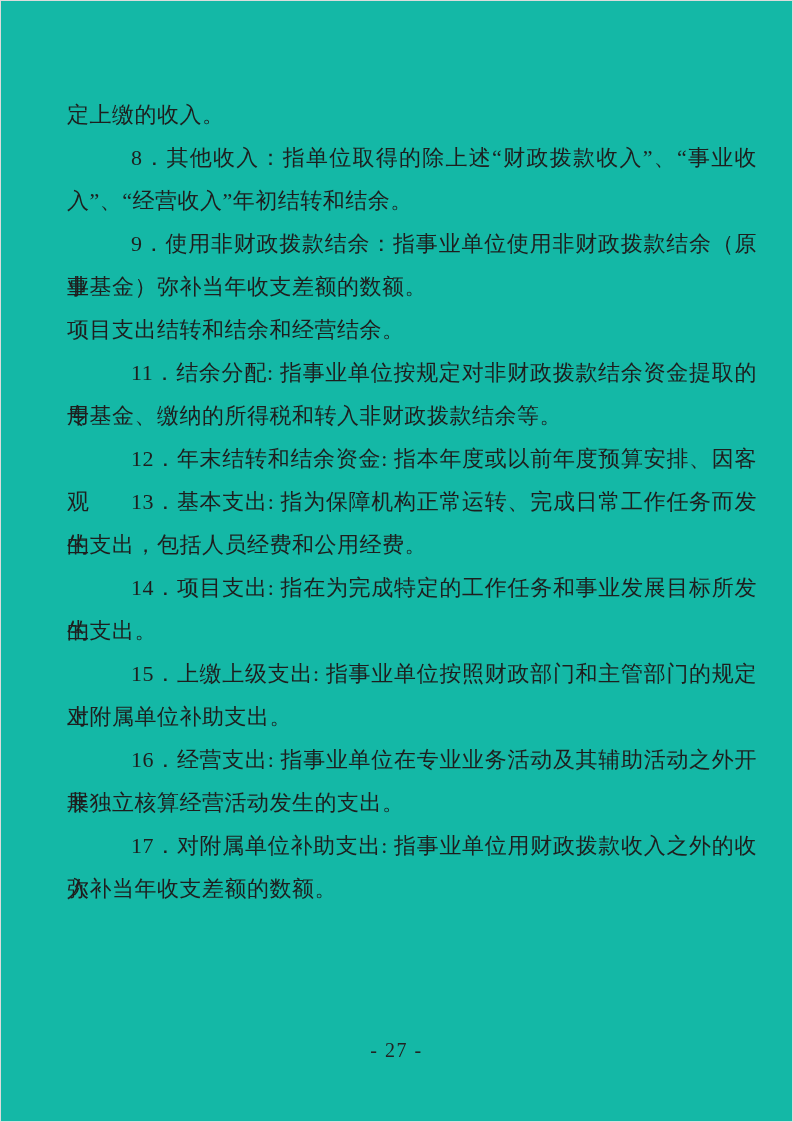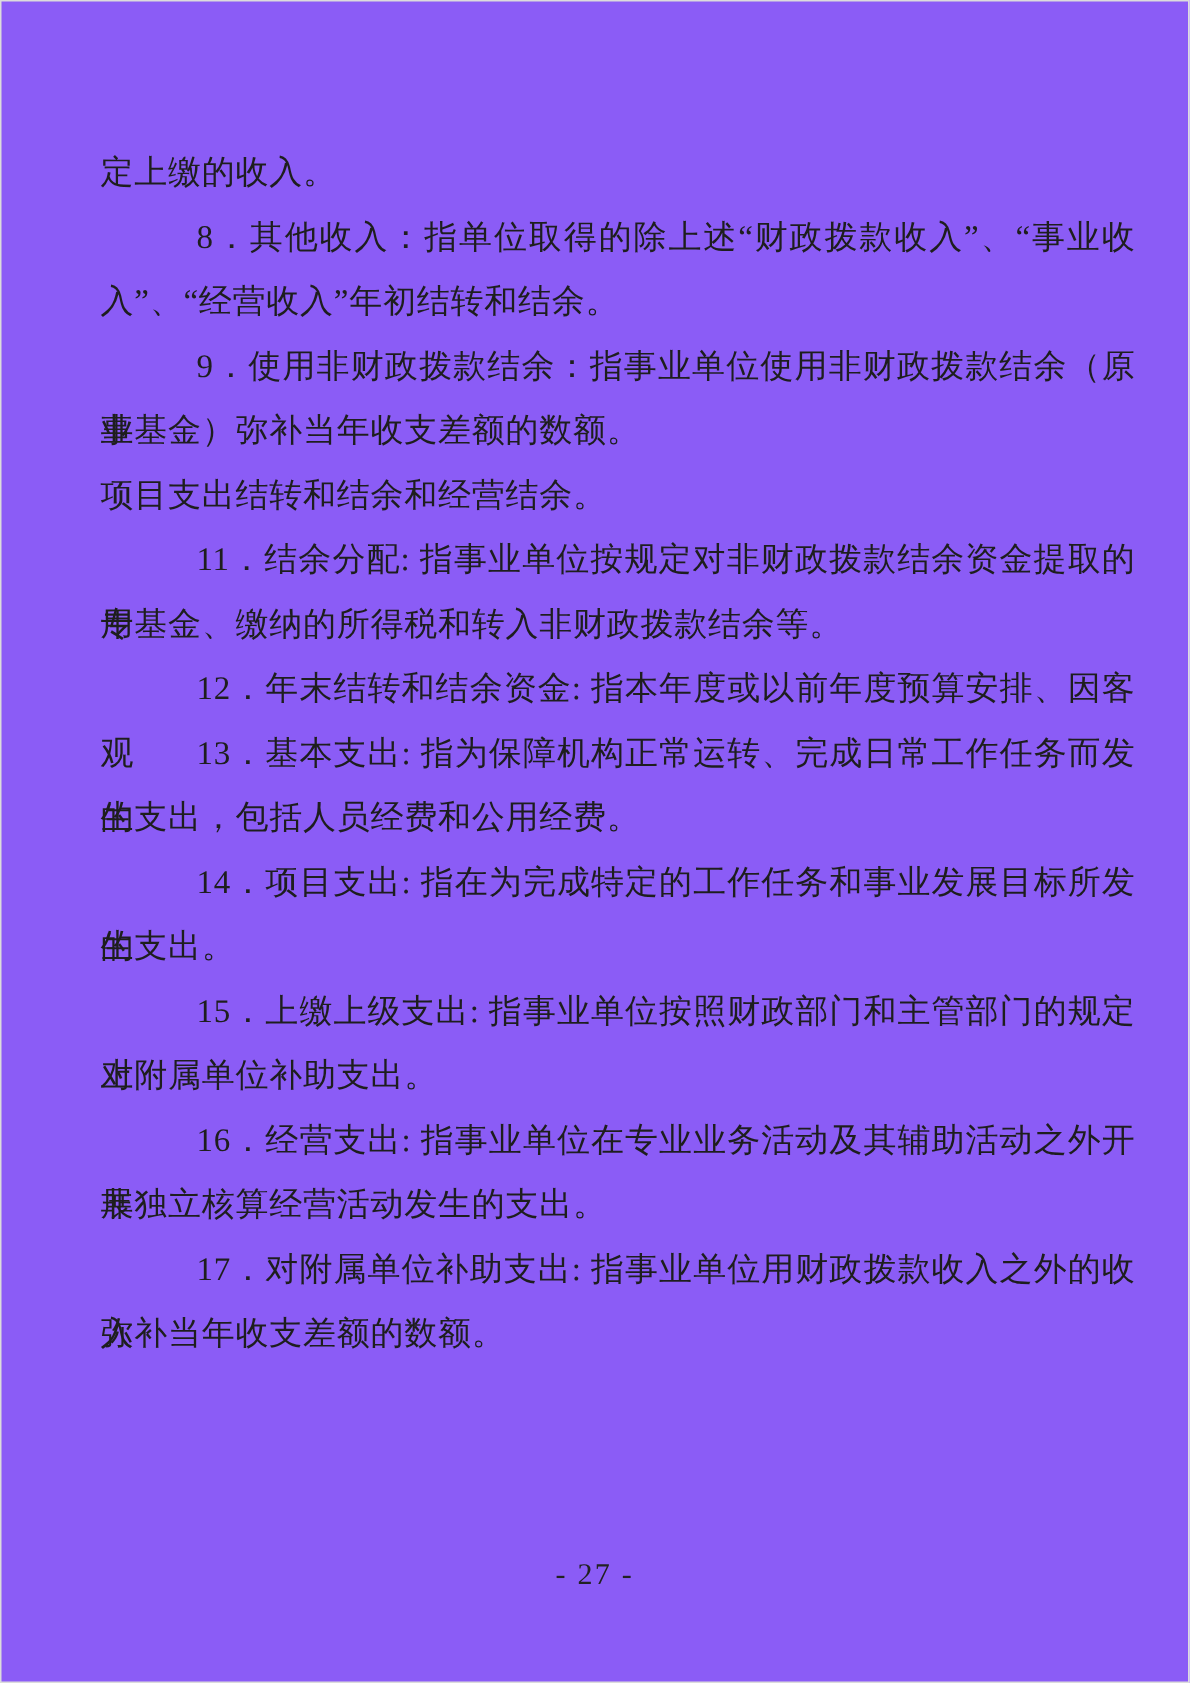--- a/index.html
+++ b/index.html
@@ -4,21 +4,21 @@
 <style>
   html, body {
     margin: 0;
     padding: 0;
     background: #ffffff;
   }
   .page {
     position: relative;
     width: 793px;
     height: 1122px;
-    background: #8b5cf6;
+    background: #14b8a6;
     border: 1px solid #dcdcdc;
     box-sizing: border-box;
     overflow: hidden;
     font-family: "Liberation Serif", "DejaVu Serif", serif;
     color: #1e1e1e;
   }
   .content {
     position: absolute;
     left: 66px;
     top: 92px;

